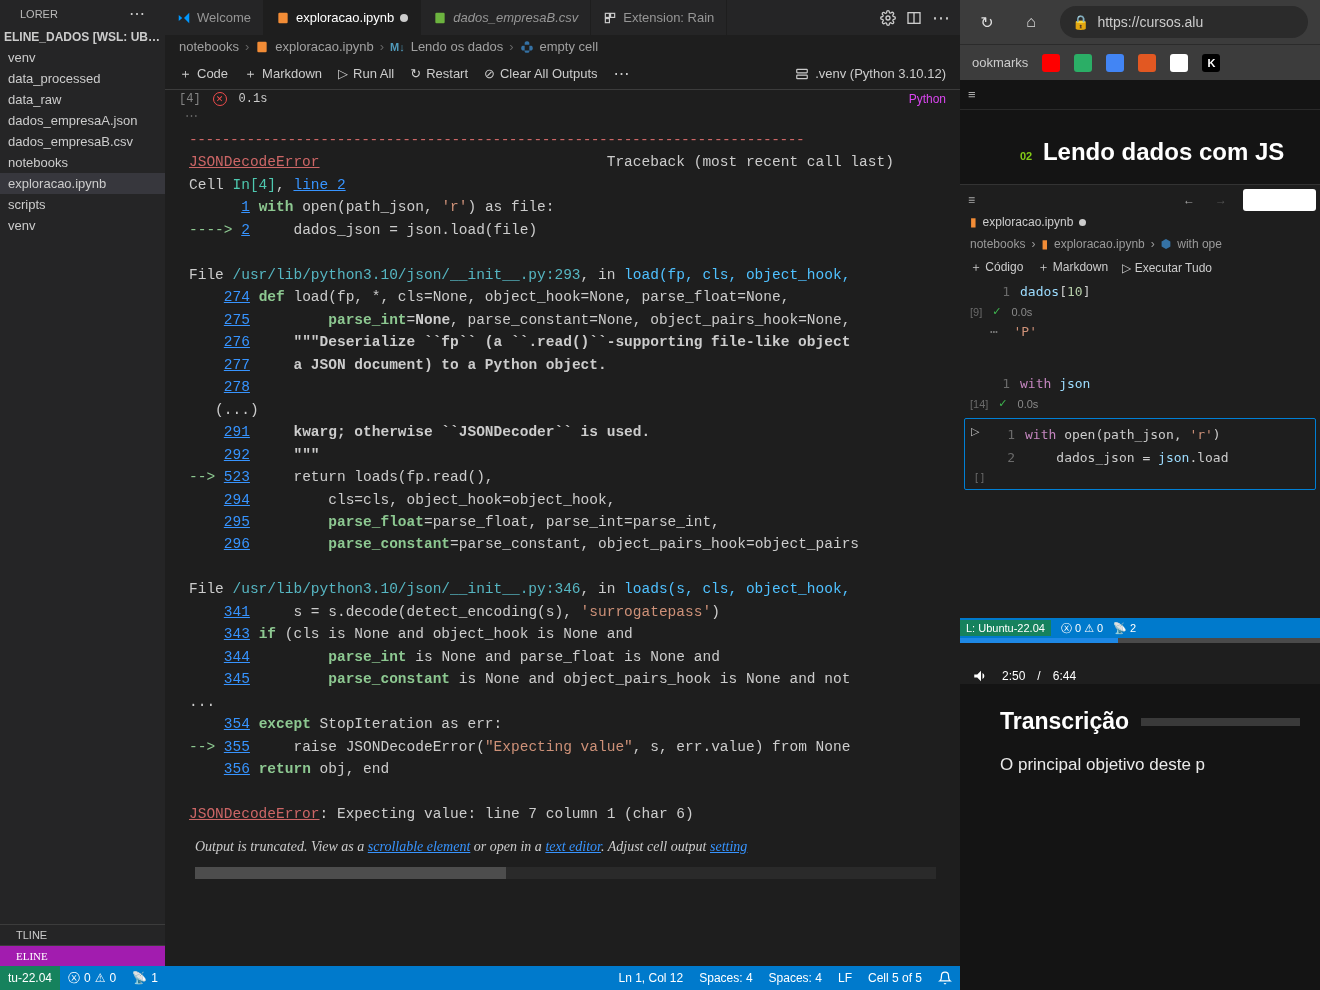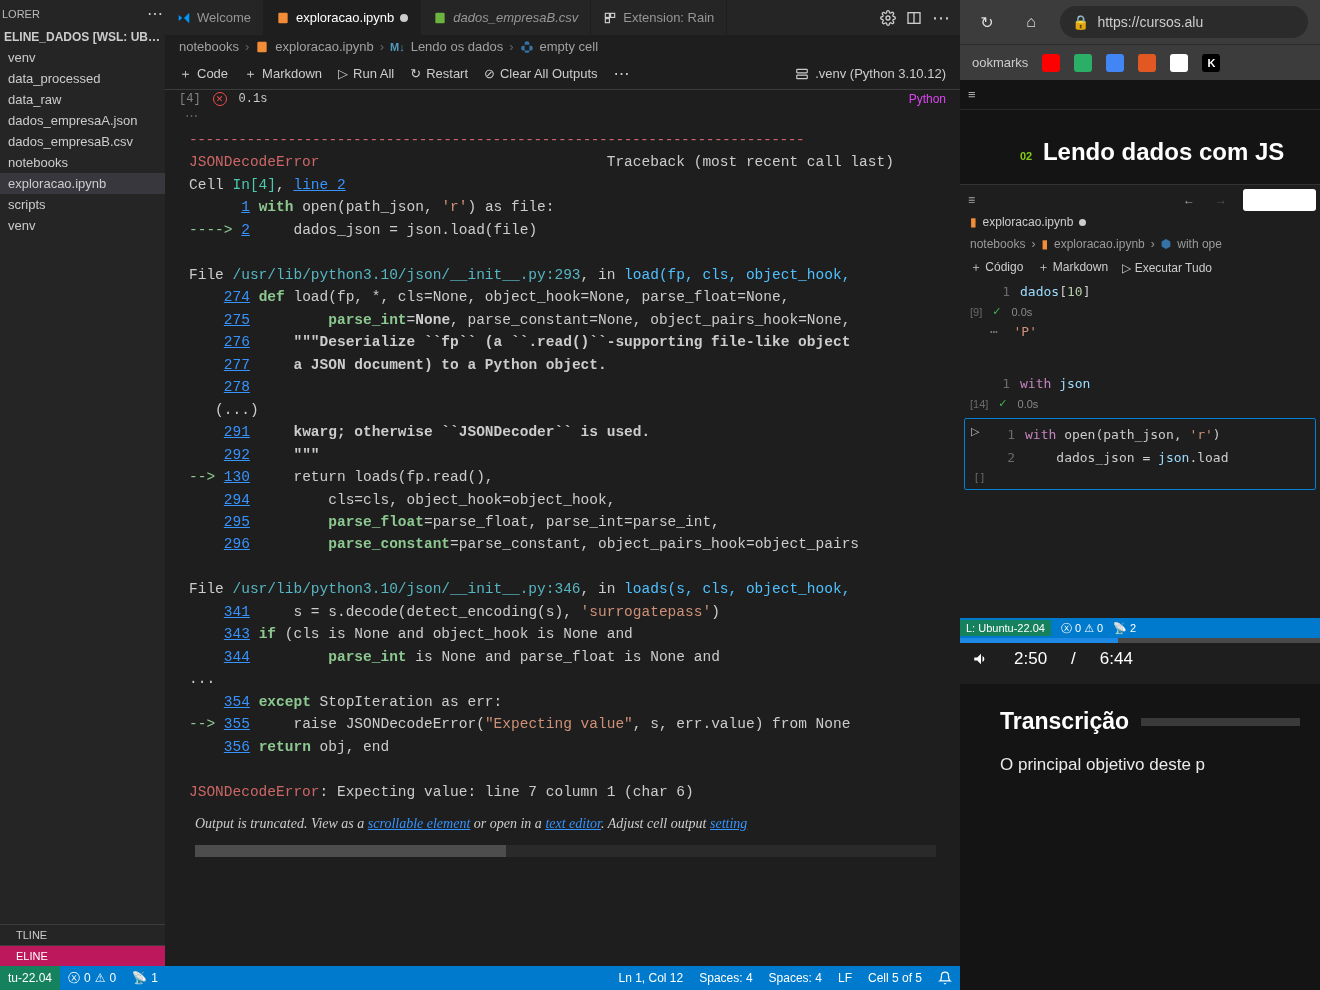--- a/index.html
+++ b/index.html
@@ -5,21 +5,21 @@
 * { margin: 0; padding: 0; box-sizing: border-box; }
 body { font-family: "Segoe UI", sans-serif; font-size: 13px; background: #1e1e1e; color: #cccccc; width: 1320px; height: 990px; overflow: hidden; display: flex; }
 .mono { font-family: "Consolas", "Courier New", monospace; }
 
 
 .vscode { width: 960px; height: 100%; display: flex; flex-direction: column; background: #1e1e1e; }
 
 
 .vscode-main { display: flex; flex: 1; min-height: 0; }
 .explorer { width: 165px; background: #252526; display: flex; flex-direction: column; }
-.explorer-header { display: flex; justify-content: space-between; align-items: center; padding: 4px 2px; font-size: 11px; color: #bbbbbb; text-transform: uppercase; }
+.explorer-header { display: flex; justify-content: space-between; align-items: center; padding: 4px 20px; font-size: 11px; color: #bbbbbb; text-transform: uppercase; }
 .explorer-header .dots { font-size: 16px; color: #cccccc; }
 .explorer-folder { font-weight: bold; font-size: 12px; padding: 3px 4px; color: #cccccc; white-space: nowrap; overflow: hidden; }
 .explorer-item { padding: 3px 4px 3px 8px; font-size: 13px; color: #cccccc; white-space: nowrap; overflow: hidden; cursor: pointer; }
 .explorer-item.selected { background: #37373d; }
 .explorer-bottom { margin-top: auto; }
 .explorer-section { padding: 4px 16px; font-size: 11px; color: #cccccc; text-transform: uppercase; border-top: 1px solid #3c3c3c; }
 
 
 .editor-col { flex: 1; display: flex; flex-direction: column; min-width: 0; }
 .tabs { display: flex; background: #252526; height: 35px; align-items: stretch; }
@@ -49,21 +49,21 @@
 .cell-status { display: flex; align-items: center; gap: 12px; padding: 2px 14px; font-size: 12px; color: #cccccc; }
 .cell-status .lbl { color: #858585; }
 .cell-status .err-circle { width: 14px; height: 14px; border: 1.5px solid #f14c4c; border-radius: 50%; display: inline-flex; align-items: center; justify-content: center; color: #f14c4c; font-size: 9px; }
 .cell-status .right { margin-left: auto; color: #d946ef; text-align: center; }
 .contrib-dots { padding-left: 20px; color: #777; }
 
 
 .output { flex: 1; overflow: hidden; padding: 6px 0 0 24px; font-size: 14.5px; line-height: 1.55; position: relative; }
 .output pre { font-family: "Consolas","Courier New",monospace; white-space: pre; }
 .dashline { color: #cc6666; letter-spacing: -0.5px; overflow: hidden; white-space: nowrap; }
-.c-red { color: #cc6666; }
+.c-red { color: #cc6666; text-decoration: underline; }
 .c-green { color: #8dc891; }
 .c-cyan { color: #4ec9b0; }
 .c-blue { color: #4fc1ff; }
 .c-teal { color: #56b6c2; }
 .c-str { color: #ce9178; }
 .c-link { color: #3794ff; text-decoration: underline; cursor: pointer; }
 .c-grey { color: #cccccc; }
 .c-bold { font-weight: bold; }
 .trunc-note { font-style: italic; color: #cccccc; padding: 10px 0 4px 6px; font-family: "Segoe UI"; font-size: 14px;}
 .trunc-note a { color: #3794ff; text-decoration: underline; cursor: pointer; }
@@ -95,21 +95,21 @@
 .vid-crumbs { padding: 4px 10px; font-size: 12px; color: #9a9a9a; display: flex; gap: 6px; align-items: center; }
 .vid-tb2 { display: flex; gap: 14px; padding: 4px 10px; font-size: 12px; color: #ccc; align-items: center; }
 .vid-code { padding: 4px 0 4px 30px; font-family: Consolas, monospace; font-size: 13px; color: #ccc; }
 .vid-code .ln { color: #6a6a6a; display: inline-block; width: 20px; text-align: right; margin-right: 10px; }
 .vid-status { padding: 2px 10px; font-size: 11px; color: #8a8a8a; display:flex; gap:10px; align-items:center;}
 .vid-status .chk { color: #3fb950; }
 .vid-active { border: 1.5px solid #007fd4; border-radius: 2px; margin: 6px 4px; padding: 4px 0; }
 .controls { position: absolute; left: 0; right: 0; bottom: 0; height: 46px; }
 .progress { height: 5px; background: #4a4a4a; position: relative; }
 .progress-fill { position: absolute; left: 0; top: 0; bottom: 0; width: 44%; background: #1e88e5; }
-.ctrl-row { display: flex; align-items: center; gap: 24px; padding: 6px 12px; color: #fff; font-size: 17px; }
+.ctrl-row { display: flex; align-items: center; gap: 12px; padding: 24px 12px; color: #fff; font-size: 12px; }
 .ctrl-row .time { font-variant-numeric: tabular-nums; }
 .vid-statusbar { height: 20px; background: #007acc; display: flex; align-items: center; font-size: 11px; color: #fff; padding: 0 6px; gap: 10px;}
 
 .transcript { padding: 24px 20px 10px 40px; }
 .transcript h2 { color: #fff; font-size: 23px; font-weight: 800; display: flex; align-items: center; gap: 12px; }
 .transcript h2::after { content: ""; flex: 1; height: 8px; background: #3a3a3a; }
 .transcript p { color: #eaeaea; font-size: 17px; margin-top: 20px; }
 
 svg { display: block; }
 </style>
@@ -129,21 +129,21 @@
       <div class="explorer-item">data_processed</div>
       <div class="explorer-item">data_raw</div>
       <div class="explorer-item">  dados_empresaA.json</div>
       <div class="explorer-item">  dados_empresaB.csv</div>
       <div class="explorer-item">notebooks</div>
       <div class="explorer-item selected">  exploracao.ipynb</div>
       <div class="explorer-item">scripts</div>
       <div class="explorer-item">venv</div>
       <div class="explorer-bottom">
         <div class="explorer-section">TLINE</div>
-        <div class="explorer-section" style="background:#be185d;color:#fff;">ELINE</div>
+        <div class="explorer-section" style="background:#a21caf;color:#fff;font-family:Liberation Serif, serif;">ELINE</div>
       </div>
     </div>
 
     <div class="editor-col">
 
       <div class="tabs">
         <div class="tab">
           <span class="tab-icon vscode-logo">
             <svg width="14" height="14" viewBox="0 0 24 24" fill="currentColor">
                 <path d="M21 3l-9 9 9 9V3zM3 7l6 5-6 5V7z"></path>
@@ -269,29 +269,30 @@
 <pre> </pre>
 <pre>File <span class="c-teal">/usr/lib/python3.10/json/__init__.py:293</span><span>, in </span><span class="c-blue">load(fp, cls, object_hook,</span></pre>
 <pre>    <span class="c-link">274</span> <span class="c-green c-bold">def</span><span> load(fp, *, cls=None, object_hook=None, parse_float=None,</span></pre>
 <pre>    <span class="c-link">275</span>         <span class="c-green c-bold">parse_int</span><span>=</span><span class="c-bold">None</span><span>, parse_constant=None, object_pairs_hook=None,</span></pre>
 <pre>    <span class="c-link">276</span>     <span class="c-bold">"""Deserialize ``fp`` (a ``.read()``-supporting file-like object</span></pre>
 <pre>    <span class="c-link">277</span>     <span class="c-bold">a JSON document) to a Python object.</span></pre>
 <pre>    <span class="c-link">278</span></pre>
 <pre>   <span class="c-grey">(...)</span></pre>
 <pre>    <span class="c-link">291</span>     <span class="c-bold">kwarg; otherwise ``JSONDecoder`` is used.</span></pre>
 <pre>    <span class="c-link">292</span>     <span class="c-bold">"""</span></pre>
-<pre><span class="c-green">--&gt; </span><span class="c-link">130</span>     <span>return loads(fp.read(),</span></pre>
+<pre><span class="c-green">--&gt; </span><span class="c-link">523</span>     <span>return loads(fp.read(),</span></pre>
 <pre>    <span class="c-link">294</span>         <span>cls=cls, object_hook=object_hook,</span></pre>
 <pre>    <span class="c-link">295</span>         <span class="c-green c-bold">parse_float</span><span>=parse_float, parse_int=parse_int,</span></pre>
 <pre>    <span class="c-link">296</span>         <span class="c-green c-bold">parse_constant</span><span>=parse_constant, object_pairs_hook=object_pairs</span></pre>
 <pre> </pre>
 <pre>File <span class="c-teal">/usr/lib/python3.10/json/__init__.py:346</span><span>, in </span><span class="c-blue">loads(s, cls, object_hook,</span></pre>
 <pre>    <span class="c-link">341</span>     <span>s = s.decode(detect_encoding(s), </span><span class="c-str">'surrogatepass'</span><span>)</span></pre>
 <pre>    <span class="c-link">343</span> <span class="c-green c-bold">if</span><span> (cls is None and object_hook is None and</span></pre>
 <pre>    <span class="c-link">344</span>         <span class="c-green c-bold">parse_int</span><span> is None and parse_float is None and</span></pre>
+<pre>    <span class="c-link">345</span>         <span class="c-green c-bold">parse_constant</span><span> is None and object_pairs_hook is None and not</span></pre>
 <pre><span>...</span></pre>
 <pre>    <span class="c-link">354</span> <span class="c-green c-bold">except</span><span> StopIteration as err:</span></pre>
 <pre><span class="c-green">--&gt; </span><span class="c-link">355</span>     <span>raise JSONDecodeError(</span><span class="c-str">"Expecting value"</span><span>, s, err.value) from None</span></pre>
 <pre>    <span class="c-link">356</span> <span class="c-green c-bold">return</span><span> obj, end</span></pre>
 <pre> </pre>
 <pre><span class="c-red">JSONDecodeError</span><span>: Expecting value: line 7 column 1 (char 6)</span></pre>
         <div class="trunc-note">
           <span>Output is truncated. View as a </span><a>scrollable element</a><span> or open in a </span><a>text editor</a><span>. Adjust cell output </span><a>setting</a>
         </div>
         <div class="hscroll">

